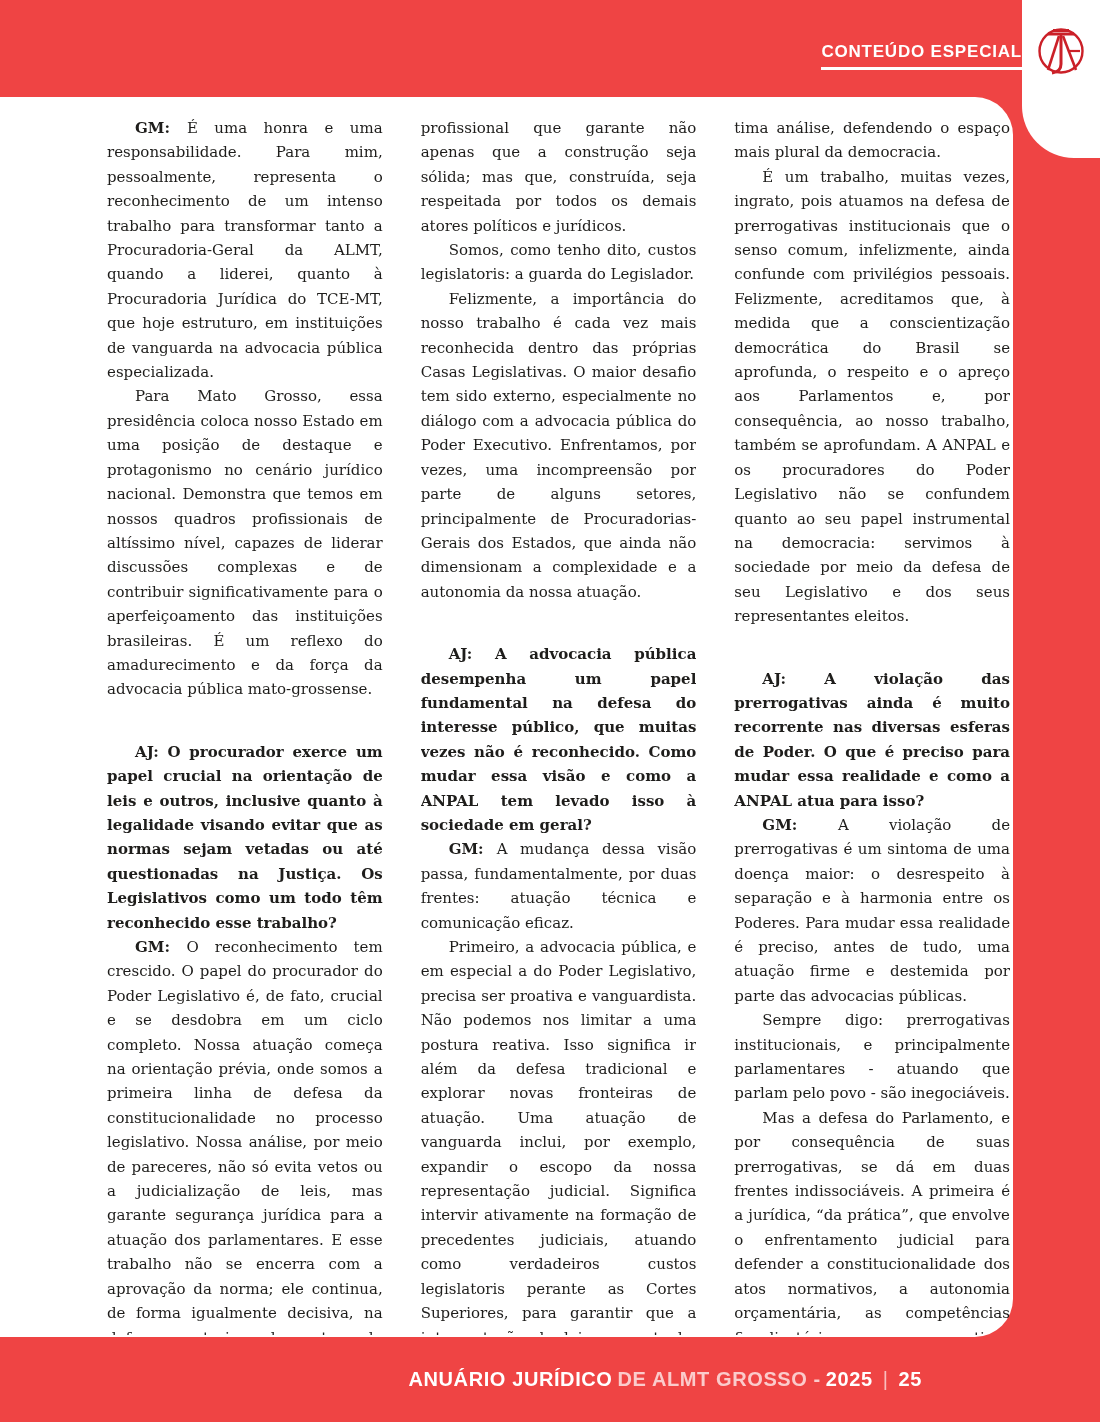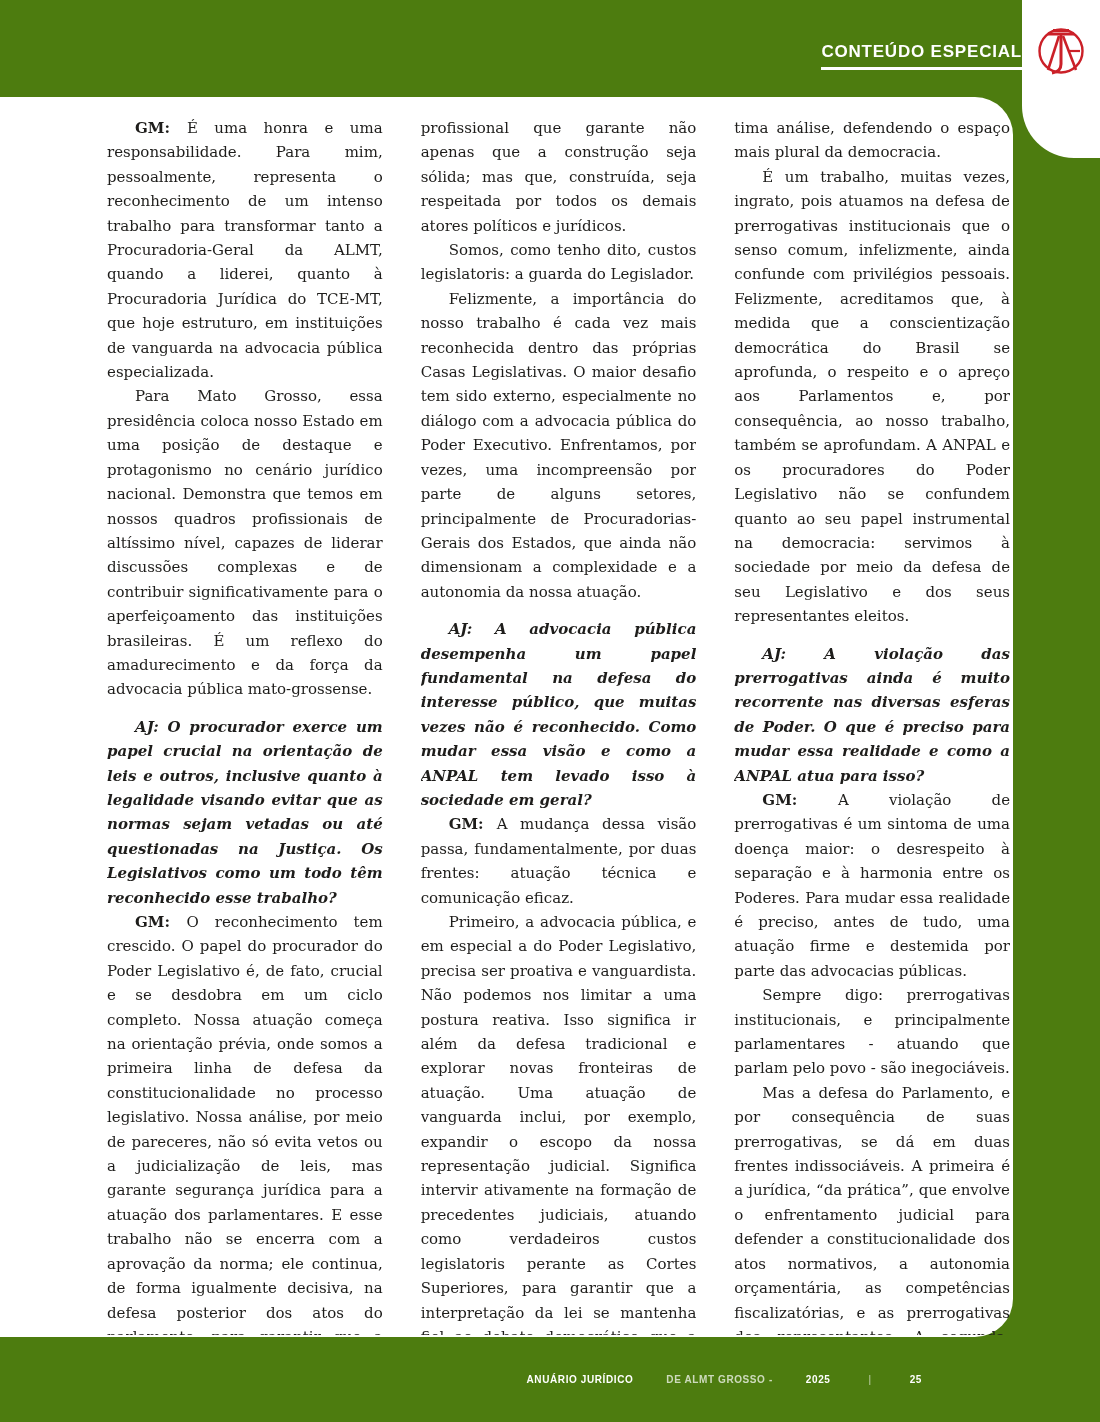--- a/index.html
+++ b/index.html
@@ -1,16 +1,16 @@
 <!DOCTYPE html>
 <html lang="pt-BR"><head>
 <meta charset="utf-8">
 <style>
   html,body{margin:0;padding:0;}
-  .page{position:relative;width:1100px;height:1422px;background:#4d7c0f;overflow:hidden;
+  .page{position:relative;width:1100px;height:1422px;background:#ef4444;overflow:hidden;
         font-family:"Liberation Sans",sans-serif;}
   
   .content-panel{position:absolute;left:0;top:97px;width:1013px;height:1240px;
                  background:#ffffff;border-radius:0 38px 38px 0;}
   
   .logo-box{position:absolute;left:1022px;top:0;width:78px;height:158px;
             background:#ffffff;border-radius:0 0 0 52px;}
   .logo-box svg{position:absolute;left:13px;top:23px;}
   
   .section-heading{position:absolute;top:42px;right:78px;color:#ffffff;
@@ -18,27 +18,27 @@
                    padding-bottom:6px;border-bottom:3px solid #ffffff;}
   .heading-line-ext{position:absolute;top:67px;left:1022px;width:17px;height:3px;background:#cb2028;}
   
   .columns{position:absolute;left:107px;top:116px;width:903px;height:1219px;
            display:flex;gap:38px;overflow:hidden;}
   .column{width:283px;overflow:hidden;}
   .column p{margin:0;text-align:justify;color:#1e1d1b;
             font-family:"DejaVu Serif",serif;font-size:15px;line-height:24.4px;
             hyphens:auto;-webkit-hyphens:auto;}
   .column p.indent{text-indent:28px;}
-  .column p.question{font-weight:bold;margin-top:13px;font-style:italic;}
+  .column p.question{font-weight:bold;margin-top:38px;}
   .speaker{font-weight:bold;}
   
   .footer{position:absolute;left:0;top:1337px;width:1002px;height:85px;
           display:flex;align-items:center;justify-content:flex-end;
           padding-right:80px;box-sizing:border-box;color:#ffffff;
-          font-size:10px;font-weight:bold;letter-spacing:.6px;gap:28px;}
+          font-size:20px;font-weight:bold;letter-spacing:.6px;}
   .footer .light{color:rgba(255,255,255,.72);font-weight:bold;margin:0 5px;}
   .footer .sep{color:rgba(255,255,255,.65);font-weight:400;margin:0 10px;}
 </style>
 </head>
 <body>
 
 <div class="page">
 
   <div class="section-heading">CONTEÚDO ESPECIAL</div>
   <div class="heading-line-ext"></div>

